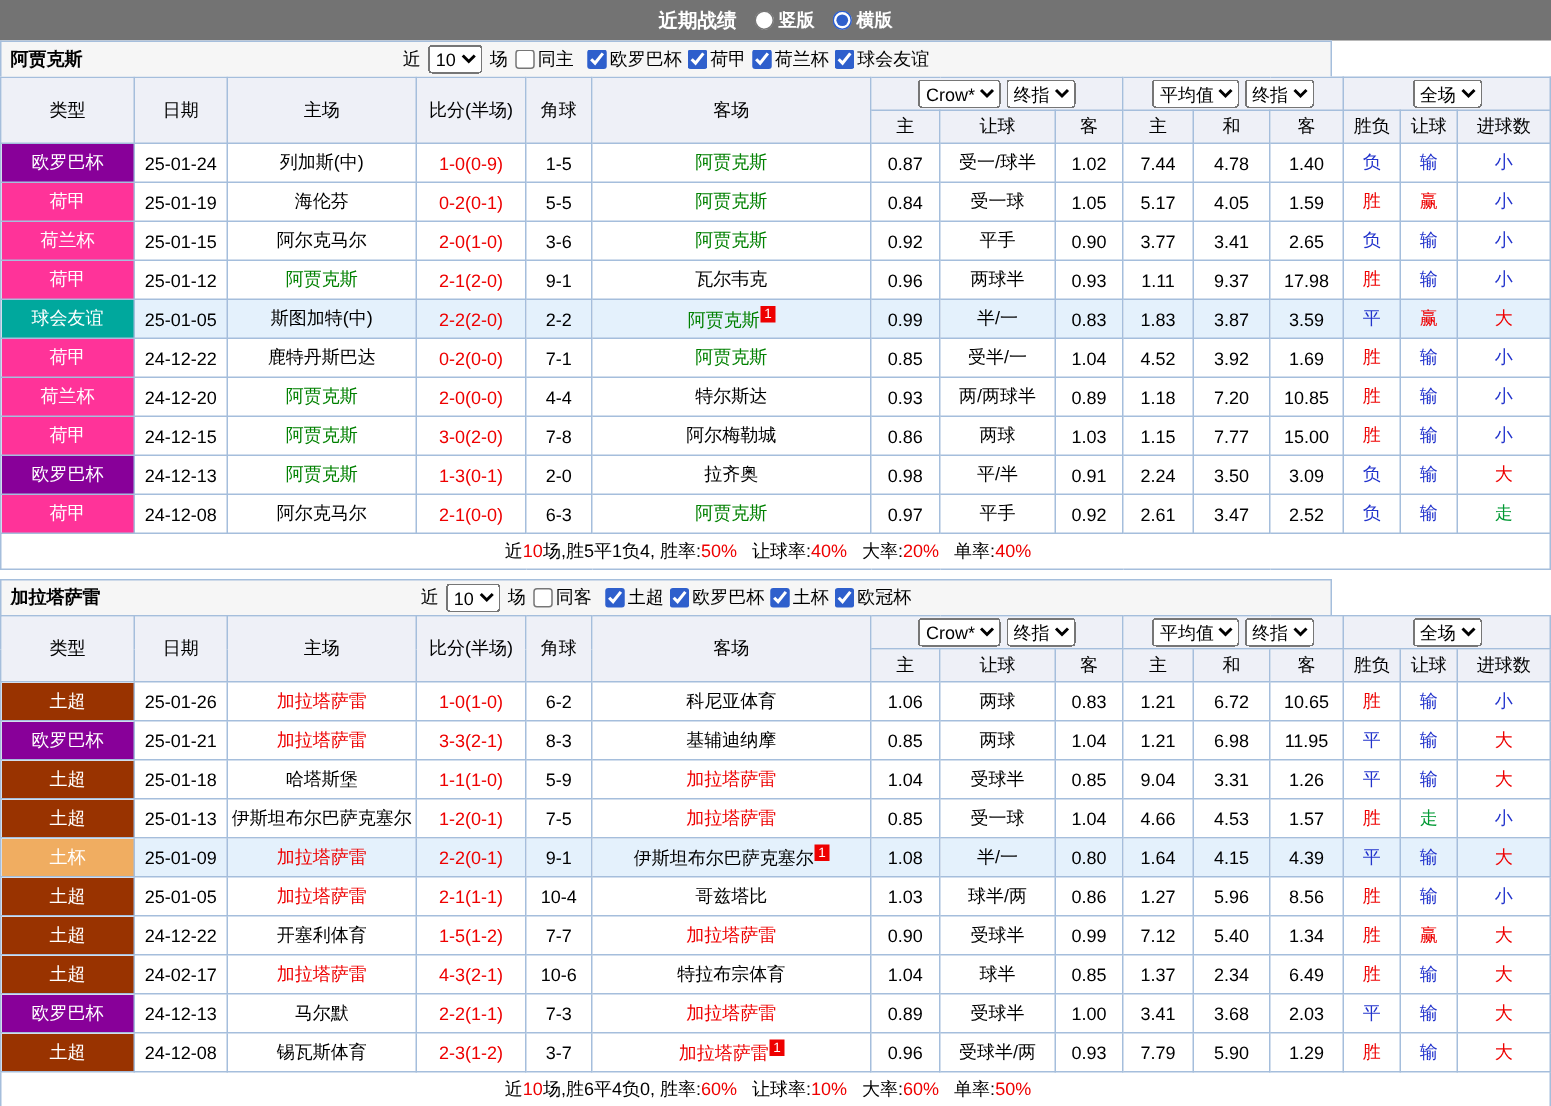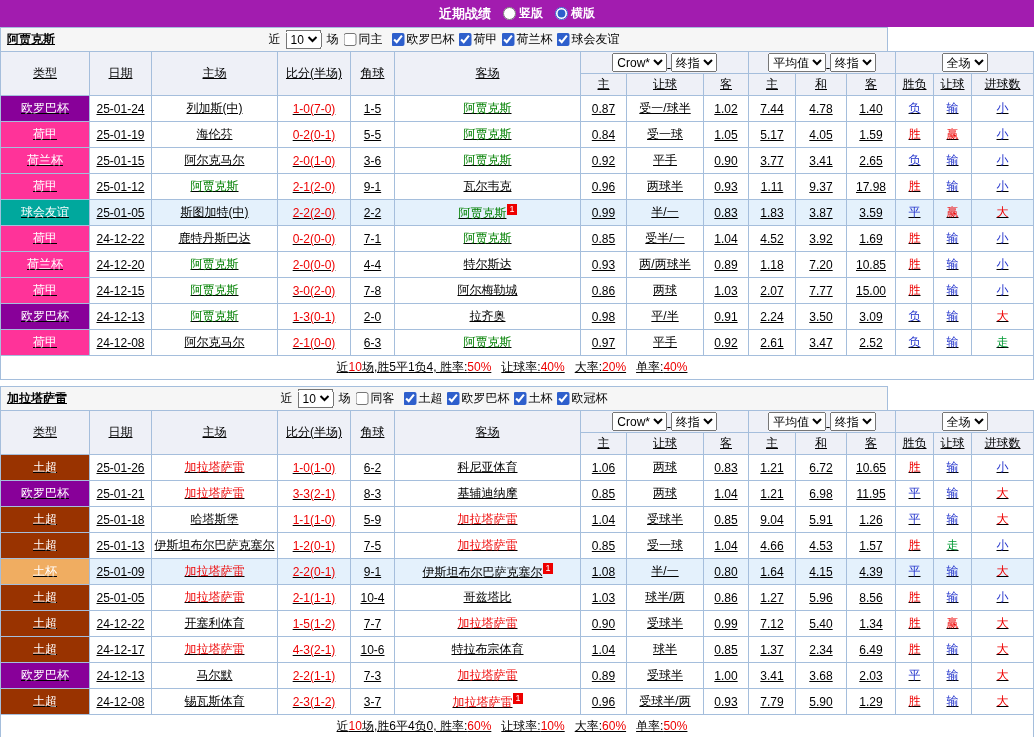--- a/index.html
+++ b/index.html
@@ -10,21 +10,21 @@
     font-size:12px; color:#000; background:#fff;
   }
   .topbar {
     height:27px; display:flex; align-items:center; justify-content:center;
     gap:12px; color:#fff;
   }
   .topbar .title { font-weight:bold; font-size:13px; }
   .topbar label { display:inline-flex; align-items:center; gap:3px; cursor:pointer; font-weight:bold; }
   input[type=checkbox], input[type=radio] { width:13px; height:13px; margin:0; accent-color:#2E5FCC; }
 
-  .section { width:888px;text-decoration:underline; }
+  .section { width:888px; }
   .section + .section { margin-top:6px; }
   .section-head {
     position:relative; height:24px; background:#F6F6F6;
     border:1px solid var(--border,#A5BEDC); border-bottom:none;
     display:flex; align-items:center;
   }
   .team-title { font-weight:bold; padding-left:6px; }
   .filters {
     position:absolute; left:50%; transform:translateX(-50%);
     display:flex; align-items:center; gap:5px; white-space:nowrap;
@@ -45,21 +45,21 @@
   .red { color:var(--red,#EE0000); }
   sup.card {
     background:var(--red,#EE0000); color:#fff; font-size:9px;
     line-height:11px; padding:0 2px; display:inline-block; margin-left:1px;
     vertical-align:super;
   }
 </style>
 </head>
 <body>
 
-<div class="topbar" style="background: #a21caf;">
+<div class="topbar" style="background: #737373;">
   <span class="title">近期战绩</span>
   <label>
     <input type="radio" name="layout-view" style="">
     <span>竖版</span>
   </label>
   <label>
     <input type="radio" name="layout-view" checked="" style="">
     <span>横版</span>
   </label>
 </div>
@@ -151,21 +151,21 @@
           <th>胜负</th>
           <th>让球</th>
           <th>进球数</th>
         </tr>
       </thead>
       <tbody>
           <tr>
             <td class="type" style="background: rgb(136, 0, 153);">欧罗巴杯</td>
             <td>25-01-24</td>
             <td><span>列加斯(中)</span></td>
-            <td class="score">1-0(7-0)</td>
+            <td class="score">1-0(0-9)</td>
             <td>1-5</td>
             <td><span style="color: rgb(0, 128, 0);">阿贾克斯</span></td>
             <td>0.87</td>
             <td>受一/球半</td>
             <td>1.02</td>
             <td>7.44</td>
             <td>4.78</td>
             <td>1.40</td>
             <td style="color: rgb(34, 51, 204);">负</td>
             <td style="color: rgb(34, 51, 204);">输</td>
@@ -276,21 +276,21 @@
           <tr>
             <td class="type" style="background: rgb(255, 51, 153);">荷甲</td>
             <td>24-12-15</td>
             <td><span style="color: rgb(0, 128, 0);">阿贾克斯</span></td>
             <td class="score">3-0(2-0)</td>
             <td>7-8</td>
             <td><span>阿尔梅勒城</span></td>
             <td>0.86</td>
             <td>两球</td>
             <td>1.03</td>
-            <td>2.07</td>
+            <td>1.15</td>
             <td>7.77</td>
             <td>15.00</td>
             <td style="color: rgb(238, 0, 0);">胜</td>
             <td style="color: rgb(34, 51, 204);">输</td>
             <td style="color: rgb(34, 51, 204);">小</td>
           </tr>
           <tr>
             <td class="type" style="background: rgb(136, 0, 153);">欧罗巴杯</td>
             <td>24-12-13</td>
             <td><span style="color: rgb(0, 128, 0);">阿贾克斯</span></td>
@@ -463,21 +463,21 @@
             <td class="type" style="background: rgb(153, 51, 0);">土超</td>
             <td>25-01-18</td>
             <td><span>哈塔斯堡</span></td>
             <td class="score">1-1(1-0)</td>
             <td>5-9</td>
             <td><span style="color: rgb(238, 0, 0);">加拉塔萨雷</span></td>
             <td>1.04</td>
             <td>受球半</td>
             <td>0.85</td>
             <td>9.04</td>
-            <td>5.91</td>
+            <td>3.31</td>
             <td>1.26</td>
             <td style="color: rgb(34, 51, 204);">平</td>
             <td style="color: rgb(34, 51, 204);">输</td>
             <td style="color: rgb(238, 0, 0);">大</td>
           </tr>
           <tr>
             <td class="type" style="background: rgb(153, 51, 0);">土超</td>
             <td>25-01-13</td>
             <td><span>伊斯坦布尔巴萨克塞尔</span></td>
             <td class="score">1-2(0-1)</td>
@@ -539,21 +539,21 @@
             <td>0.99</td>
             <td>7.12</td>
             <td>5.40</td>
             <td>1.34</td>
             <td style="color: rgb(238, 0, 0);">胜</td>
             <td style="color: rgb(238, 0, 0);">赢</td>
             <td style="color: rgb(238, 0, 0);">大</td>
           </tr>
           <tr>
             <td class="type" style="background: rgb(153, 51, 0);">土超</td>
-            <td>24-12-17</td>
+            <td>24-02-17</td>
             <td><span style="color: rgb(238, 0, 0);">加拉塔萨雷</span></td>
             <td class="score">4-3(2-1)</td>
             <td>10-6</td>
             <td><span>特拉布宗体育</span></td>
             <td>1.04</td>
             <td>球半</td>
             <td>0.85</td>
             <td>1.37</td>
             <td>2.34</td>
             <td>6.49</td>

